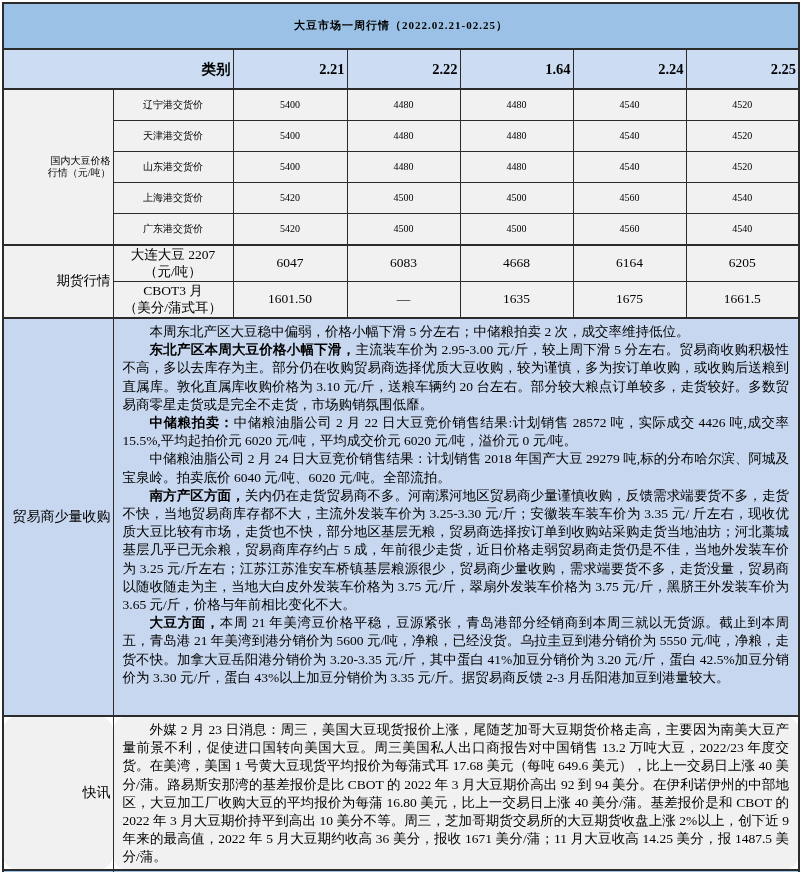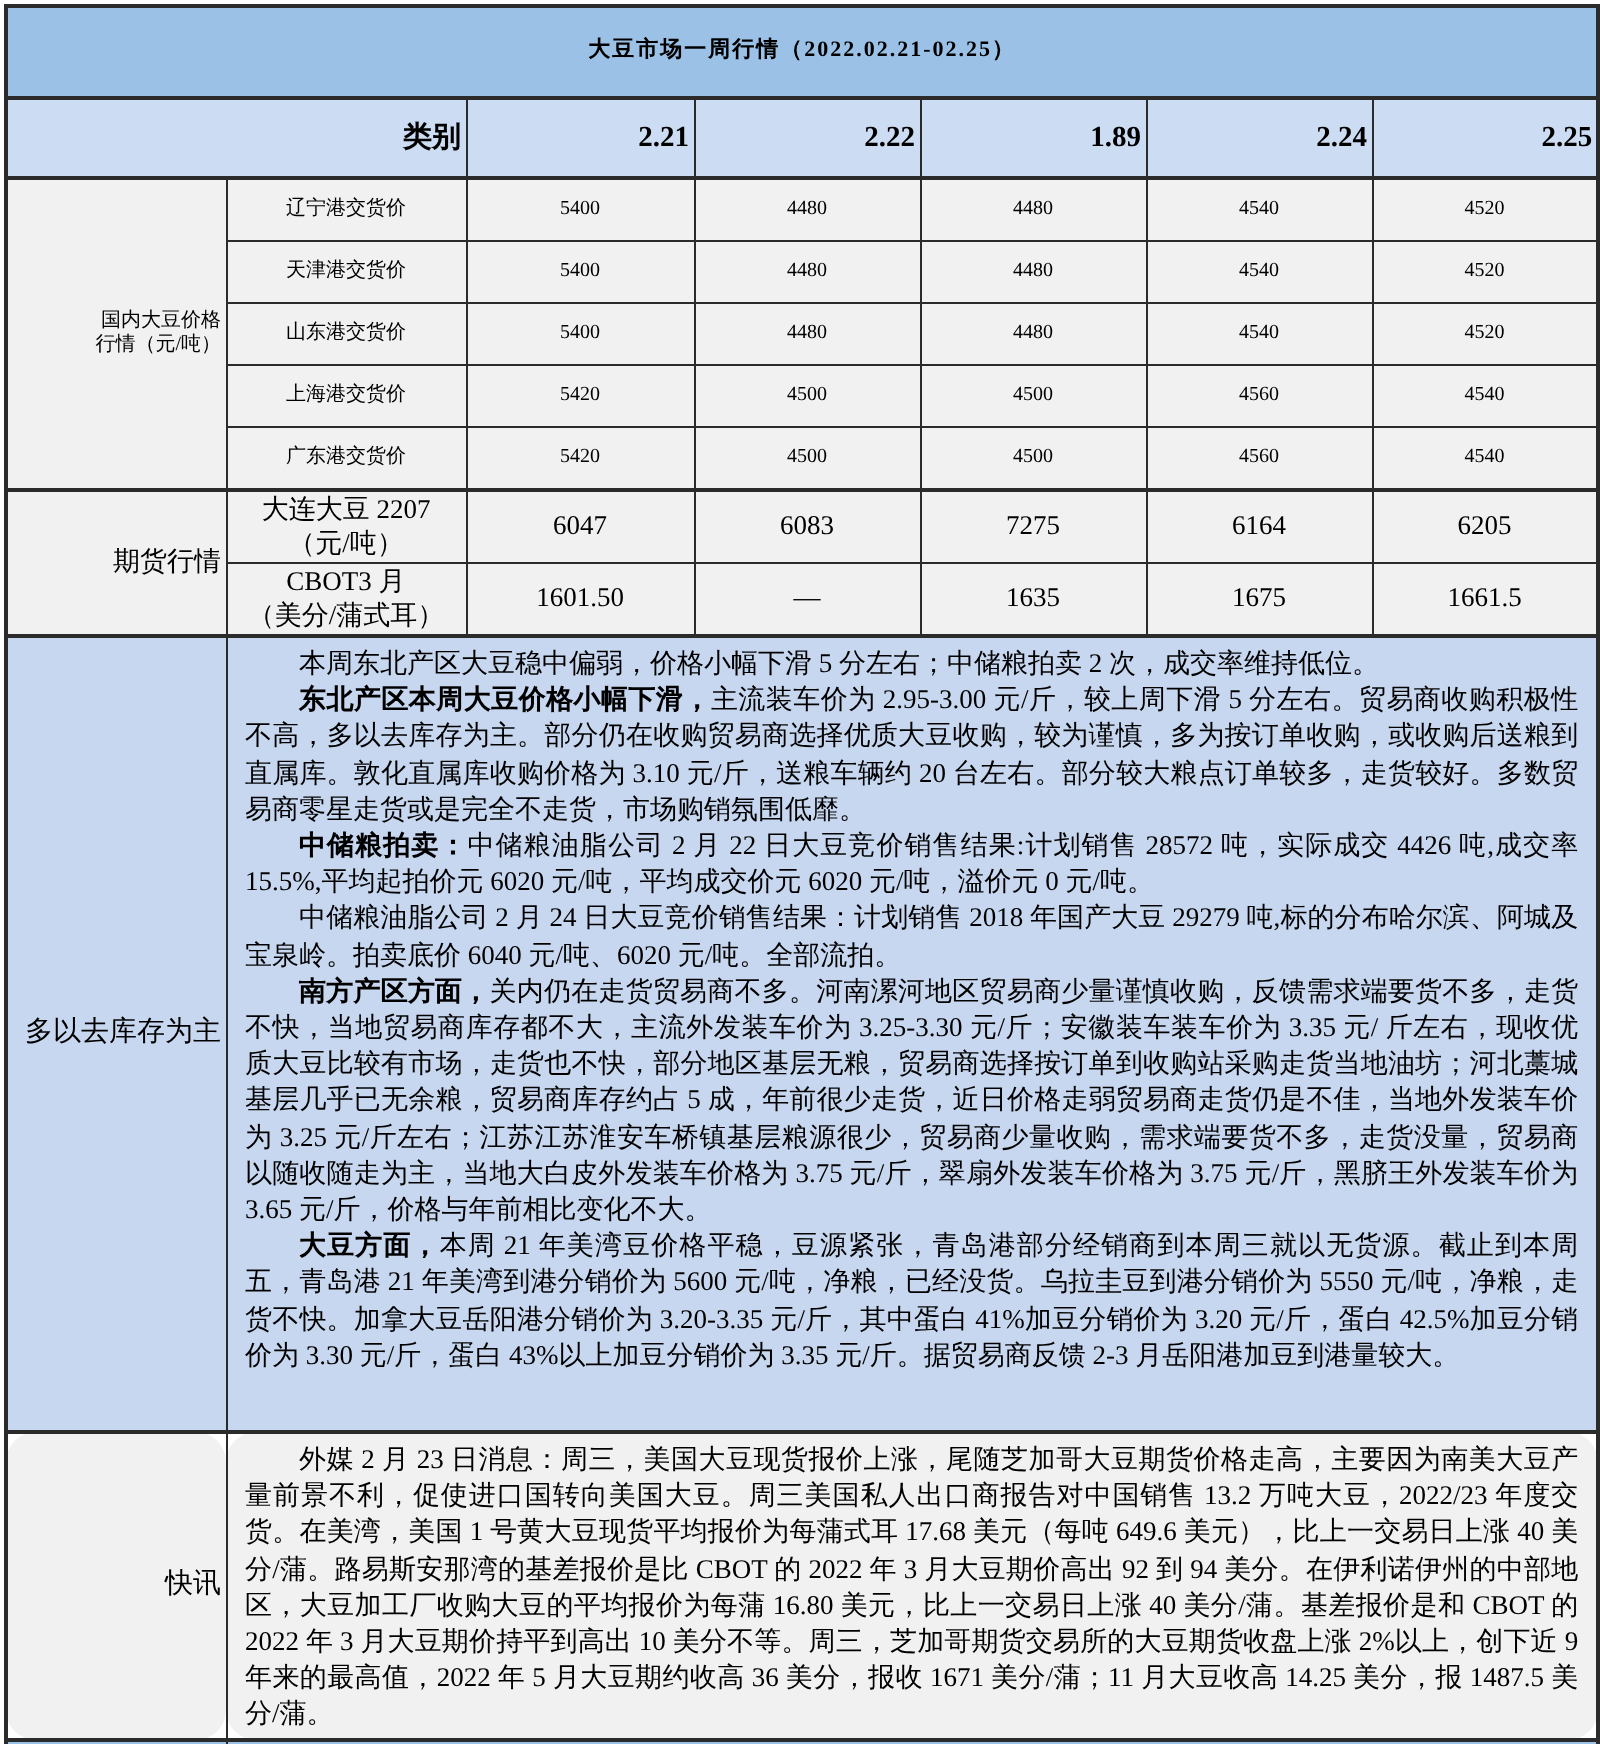--- a/index.html
+++ b/index.html
@@ -76,21 +76,21 @@
 
   <tbody>
       <tr class="title-row">
     <td colspan="7">大豆市场一周行情（2022.02.21-02.25）</td>
   </tr>
 
   <tr class="header-row">
     <td colspan="2">类别</td>
     <td>2.21</td>
     <td>2.22</td>
-    <td>1.89</td>
+    <td>1.64</td>
     <td>2.24</td>
     <td>2.25</td>
   </tr>
 
   <tr class="price-row">
     <td rowspan="5" class="group-cell">国内大豆价格
 行情（元/吨）</td>
     <td>辽宁港交货价</td>
     <td class="num">5400</td>
     <td class="num">4480</td>
@@ -130,36 +130,36 @@
     <td class="num">4560</td>
     <td class="num">4540</td>
   </tr>
 
   <tr class="fut-row first">
     <td rowspan="2" class="group-cell">期货行情</td>
     <td class="wrap2">大连大豆 2207
 （元/吨）</td>
     <td class="num">6047</td>
     <td class="num">6083</td>
-    <td class="num">7275</td>
+    <td class="num">4668</td>
     <td class="num">6164</td>
     <td class="num">6205</td>
   </tr>
   <tr class="fut-row">
     <td class="wrap2">CBOT3 月
 （美分/蒲式耳）</td>
     <td class="num">1601.50</td>
     <td class="num">—</td>
     <td class="num">1635</td>
     <td class="num">1675</td>
     <td class="num">1661.5</td>
   </tr>
 
   <tr class="commentary-row">
-    <td class="group-cell">多以去库存为主</td>
+    <td class="group-cell">贸易商少量收购</td>
     <td colspan="6" class="content-cell">
       <p class="para"><span class="lead"></span><span>本周东北产区大豆稳中偏弱，价格小幅下滑 5 分左右；中储粮拍卖 2 次，成交率维持低位。</span></p>
       <p class="para"><span class="lead">东北产区本周大豆价格小幅下滑，</span><span>主流装车价为 2.95-3.00 元/斤，较上周下滑 5 分左右。贸易商收购积极性不高，多以去库存为主。部分仍在收购贸易商选择优质大豆收购，较为谨慎，多为按订单收购，或收购后送粮到直属库。敦化直属库收购价格为 3.10 元/斤，送粮车辆约 20 台左右。部分较大粮点订单较多，走货较好。多数贸易商零星走货或是完全不走货，市场购销氛围低靡。</span></p>
       <p class="para"><span class="lead">中储粮拍卖：</span><span>中储粮油脂公司 2 月 22 日大豆竞价销售结果:计划销售 28572 吨，实际成交 4426 吨,成交率 15.5%,平均起拍价元 6020 元/吨，平均成交价元 6020 元/吨，溢价元 0 元/吨。</span></p>
       <p class="para"><span class="lead"></span><span>中储粮油脂公司 2 月 24 日大豆竞价销售结果：计划销售 2018 年国产大豆 29279 吨,标的分布哈尔滨、阿城及宝泉岭。拍卖底价 6040 元/吨、6020 元/吨。全部流拍。</span></p>
       <p class="para"><span class="lead">南方产区方面，</span><span>关内仍在走货贸易商不多。河南漯河地区贸易商少量谨慎收购，反馈需求端要货不多，走货不快，当地贸易商库存都不大，主流外发装车价为 3.25-3.30 元/斤；安徽装车装车价为 3.35 元/ 斤左右，现收优质大豆比较有市场，走货也不快，部分地区基层无粮，贸易商选择按订单到收购站采购走货当地油坊；河北藁城基层几乎已无余粮，贸易商库存约占 5 成，年前很少走货，近日价格走弱贸易商走货仍是不佳，当地外发装车价为 3.25 元/斤左右；江苏江苏淮安车桥镇基层粮源很少，贸易商少量收购，需求端要货不多，走货没量，贸易商以随收随走为主，当地大白皮外发装车价格为 3.75 元/斤，翠扇外发装车价格为 3.75 元/斤，黑脐王外发装车价为 3.65 元/斤，价格与年前相比变化不大。</span></p>
       <p class="para"><span class="lead">大豆方面，</span><span>本周 21 年美湾豆价格平稳，豆源紧张，青岛港部分经销商到本周三就以无货源。截止到本周五，青岛港 21 年美湾到港分销价为 5600 元/吨，净粮，已经没货。乌拉圭豆到港分销价为 5550 元/吨，净粮，走货不快。加拿大豆岳阳港分销价为 3.20-3.35 元/斤，其中蛋白 41%加豆分销价为 3.20 元/斤，蛋白 42.5%加豆分销价为 3.30 元/斤，蛋白 43%以上加豆分销价为 3.35 元/斤。据贸易商反馈 2-3 月岳阳港加豆到港量较大。</span></p>
     </td>
   </tr>
 

